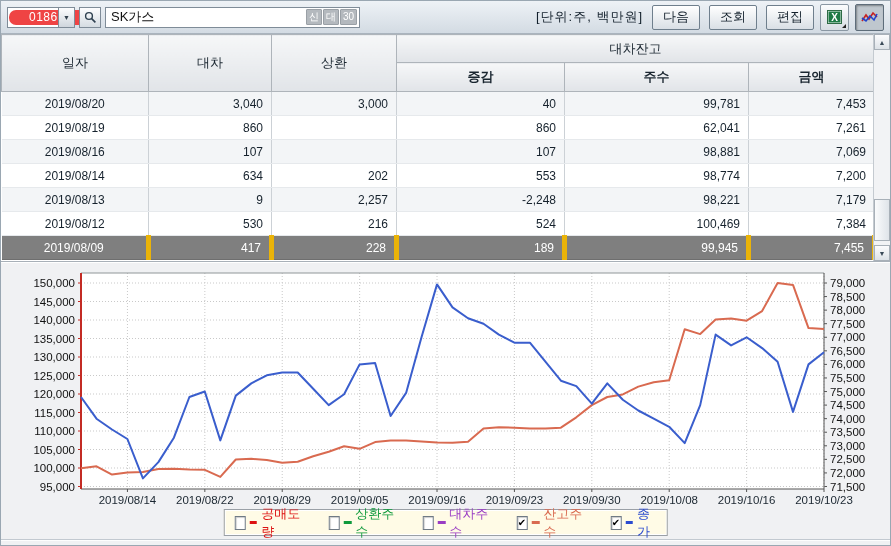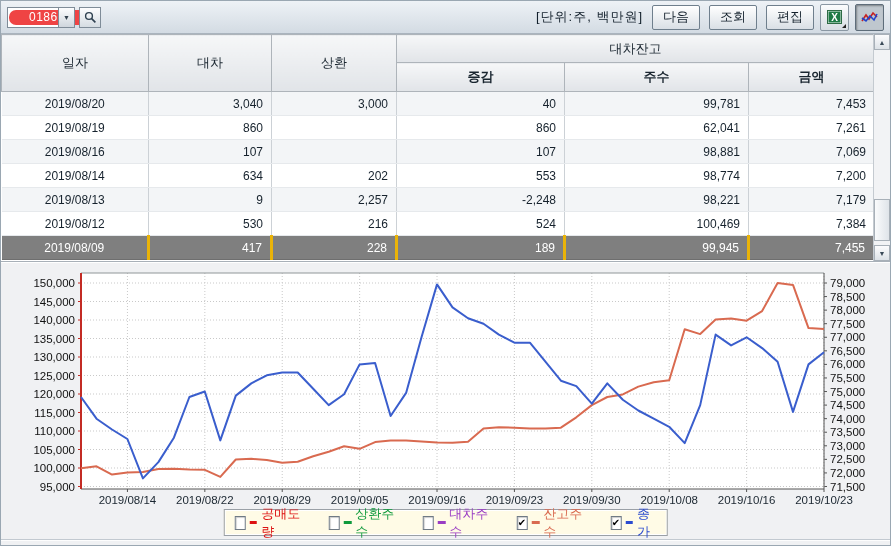--- a/index.html
+++ b/index.html
@@ -25,21 +25,21 @@
 
   
   .table-wrap{position:relative;height:227px;background:#fff;border-bottom:1px solid #a8b0b8;}
   table{border-collapse:collapse;table-layout:fixed;width:873px;font-size:12px;color:#16222d;}
   th{font-weight:normal;background:linear-gradient(#f6f7f8,#e1e4e8);border:1px solid #aeb4ba;font-size:13px;color:#1a2630;}
   thead tr:first-child th{height:25px;}
   thead tr:last-child th{height:26px;font-weight:bold;}
   td{height:23px;border-right:1px solid #ccd1d6;border-bottom:1px solid #e6e9ec;padding:0 8px 0 0;text-align:right;white-space:nowrap;overflow:hidden;}
   td.date{text-align:center;padding:0;}
   tr.alt td{background:#f3f5f7;}
-  tr.selected td{background:#7f7f7f;color:#fff;border-right:3px solid #eab308;border-bottom:1px solid #6e6e6e;}
+  tr.selected td{background:#7f7f7f;color:#fff;border-right:5px solid #eab308;border-bottom:1px solid #6e6e6e;}
 
   
   .vscroll{position:absolute;top:0;right:0;width:16px;height:227px;background:#f2f3f5;border-left:1px solid #c4cad0;}
   .sbtn{position:absolute;left:0;width:16px;height:16px;background:linear-gradient(#fcfcfd,#dde2e7);border:1px solid #a8b0b8;box-sizing:border-box;display:flex;align-items:center;justify-content:center;font-size:7px;color:#3a4a58;}
   .sbtn.up{top:0;}
   .sbtn.down{bottom:0;}
   .sthumb{position:absolute;left:0;top:165px;width:16px;height:42px;background:linear-gradient(90deg,#fafbfc,#dfe4e9);border:1px solid #a8b0b8;box-sizing:border-box;}
 
   
   .chart-panel{position:relative;height:283px;background:#f0f1f3;border-top:1px solid #ffffff;}
@@ -63,20 +63,27 @@
         </div>
       <div class="drop-btn">
           <span>▼</span>
         </div>
     </div>
     <div class="tool-btn search-btn">
       <svg width="13" height="13" viewBox="0 0 13 13">
           <circle cx="5" cy="5" r="3.4" fill="none" stroke="#2e4050" stroke-width="1.4"></circle>
           <line x1="7.6" y1="7.6" x2="11.4" y2="11.4" stroke="#2e4050" stroke-width="1.6"></line>
         </svg>
+    </div>
+    <div class="name-field">
+      <span>SK가스</span>
+      <span class="grow"></span>
+      <span class="badge">신</span>
+      <span class="badge">대</span>
+      <span class="badge">30</span>
     </div>
     <div class="unit-label">[단위:주, 백만원]</div>
     <div class="text-btn">다음</div>
     <div class="text-btn">조회</div>
     <div class="text-btn">편집</div>
     <div class="icon-btn">
       <svg width="15" height="14" viewBox="0 0 15 14">
           <rect x="0.5" y="0.5" width="14" height="13" fill="#e9f2ec" stroke="#2d6b45"></rect>
           <rect x="1.5" y="1.5" width="12" height="11" fill="#1f7a46"></rect>
           <text x="7.5" y="10.5" font-size="10" font-weight="bold" fill="#ffffff" text-anchor="middle" font-family="Liberation Sans,sans-serif">X</text>

